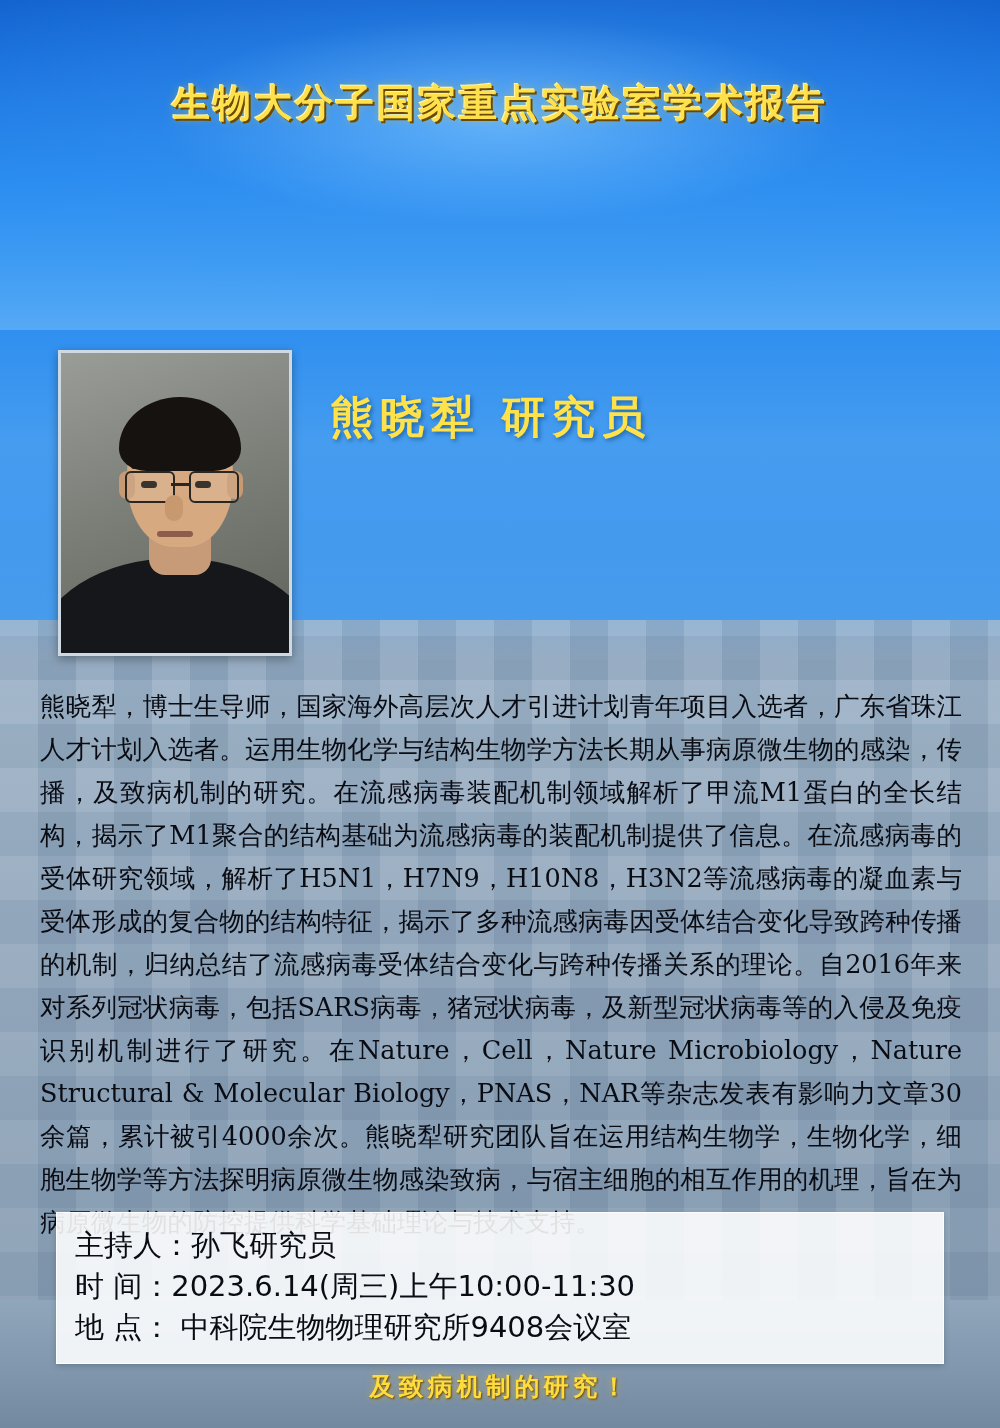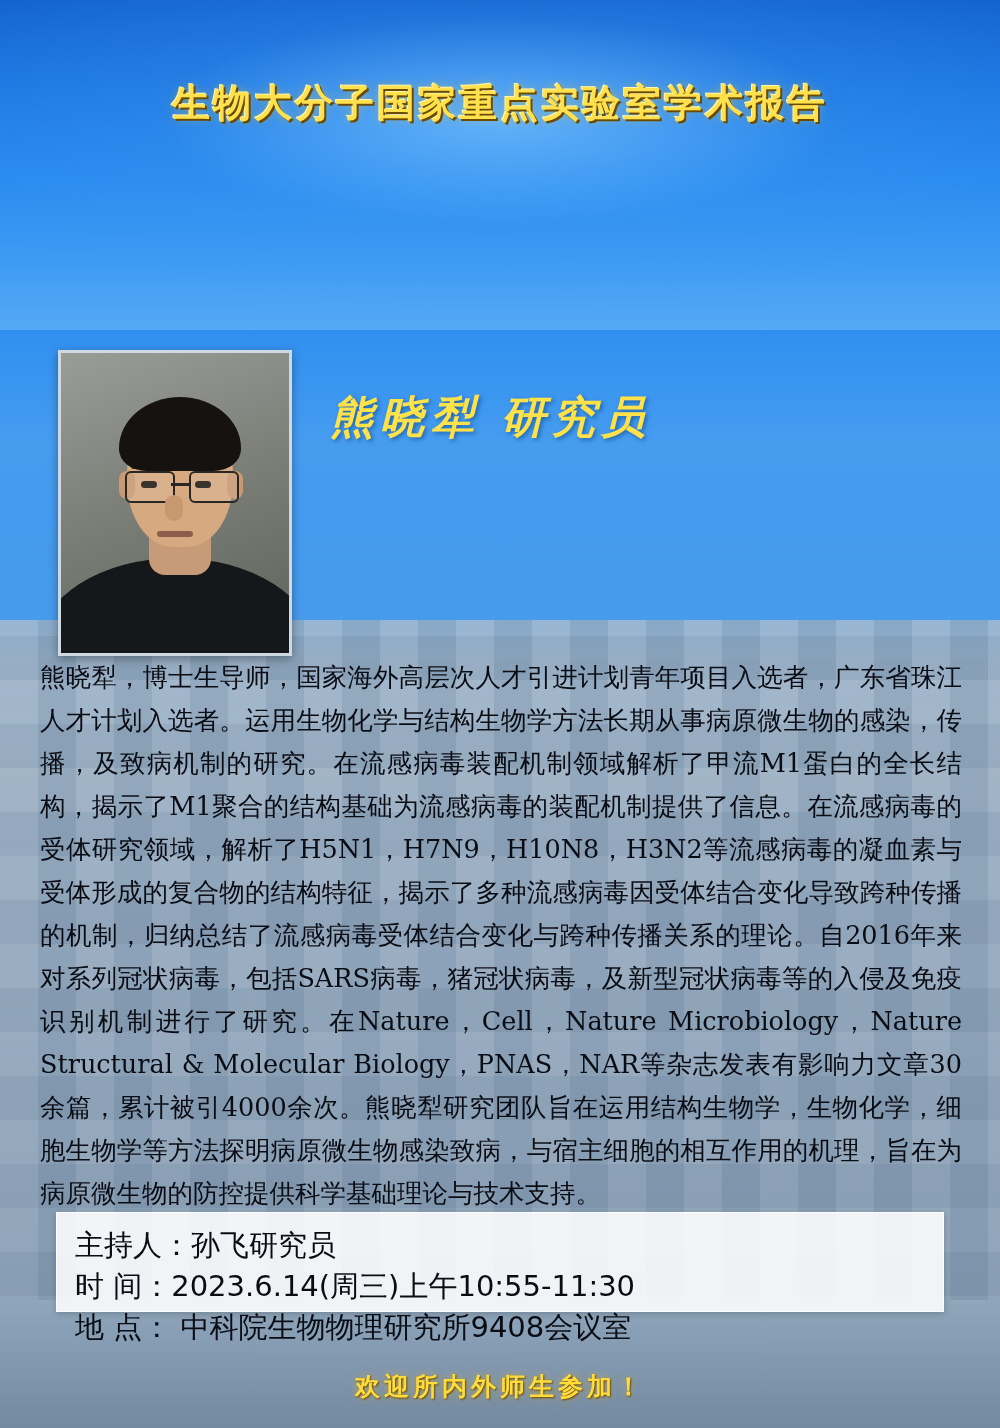--- a/index.html
+++ b/index.html
@@ -183,55 +183,54 @@
   .speaker-name {
     position: absolute;
     left: 330px;
     top: 388px;
     font-family: "DejaVu Sans", sans-serif;
     font-weight: bold;
     font-size: 44px;
     letter-spacing: 6px;
     color: #ffe24a;
     text-shadow: 2px 2px 4px rgba(0,50,100,0.5);
-    font-style: italic;
   }
   .speaker-affil {
     position: absolute;
     left: 330px;
     top: 482px;
     width: 640px;
     font-family: "DejaVu Sans", sans-serif;
     font-size: 31px;
     line-height: 54px;
     color: #ffffff;
     text-shadow: 1px 1px 3px rgba(0,40,90,0.45);
   }
 
   
   .bio {
     position: absolute;
     left: 40px;
-    top: 656px;
+    top: 685px;
     width: 922px;
     font-family: "DejaVu Serif", serif;
     font-size: 25.5px;
     line-height: 43px;
     color: #0a0c14;
     text-align: justify;
     text-justify: inter-ideograph;
   }
 
   
   .info-box {
     position: absolute;
     left: 56px;
     top: 1212px;
     width: 888px;
-    height: 100px;
+    height: 152px;
     background: rgba(255,255,255,0.88);
     border: 1px solid rgba(255,255,255,0.9);
     box-shadow: 0 2px 6px rgba(0,0,0,0.18);
     padding: 12px 18px 0 18px;
     box-sizing: border-box;
   }
   .info-line {
     font-family: "DejaVu Sans", sans-serif;
     font-size: 29px;
     line-height: 41px;
@@ -288,19 +287,19 @@
     <div class="mouth"></div>
   </div>
 
   <div class="speaker-name">熊晓犁  研究员</div>
 
 
   <div class="bio">熊晓犁，博士生导师，国家海外高层次人才引进计划青年项目入选者，广东省珠江人才计划入选者。运用生物化学与结构生物学方法长期从事病原微生物的感染，传播，及致病机制的研究。在流感病毒装配机制领域解析了甲流M1蛋白的全长结构，揭示了M1聚合的结构基础为流感病毒的装配机制提供了信息。在流感病毒的受体研究领域，解析了H5N1，H7N9，H10N8，H3N2等流感病毒的凝血素与受体形成的复合物的结构特征，揭示了多种流感病毒因受体结合变化导致跨种传播的机制，归纳总结了流感病毒受体结合变化与跨种传播关系的理论。自2016年来对系列冠状病毒，包括SARS病毒，猪冠状病毒，及新型冠状病毒等的入侵及免疫识别机制进行了研究。在Nature，Cell，Nature Microbiology，Nature Structural &amp; Molecular Biology，PNAS，NAR等杂志发表有影响力文章30余篇，累计被引4000余次。熊晓犁研究团队旨在运用结构生物学，生物化学，细胞生物学等方法探明病原微生物感染致病，与宿主细胞的相互作用的机理，旨在为病原微生物的防控提供科学基础理论与技术支持。</div>
 
   <div class="info-box">
     <div class="info-line">主持人：孙飞研究员</div>
-    <div class="info-line">时 间：2023.6.14(周三)上午10:55-11:30</div>
+    <div class="info-line">时 间：2023.6.14(周三)上午10:00-11:30</div>
     <div class="info-line">地 点： 中科院生物物理研究所9408会议室</div>
   </div>
 
-  <div class="footer-note">欢迎所内外师生参加！</div>
+  <div class="footer-note">及致病机制的研究！</div>
 
 </div>
 
 </body></html>

